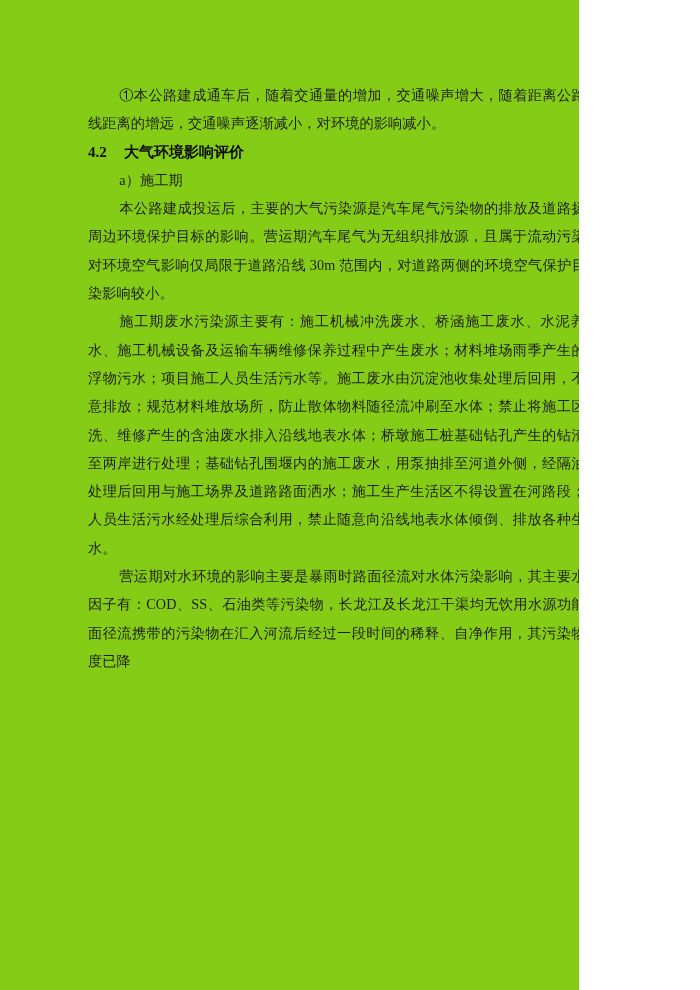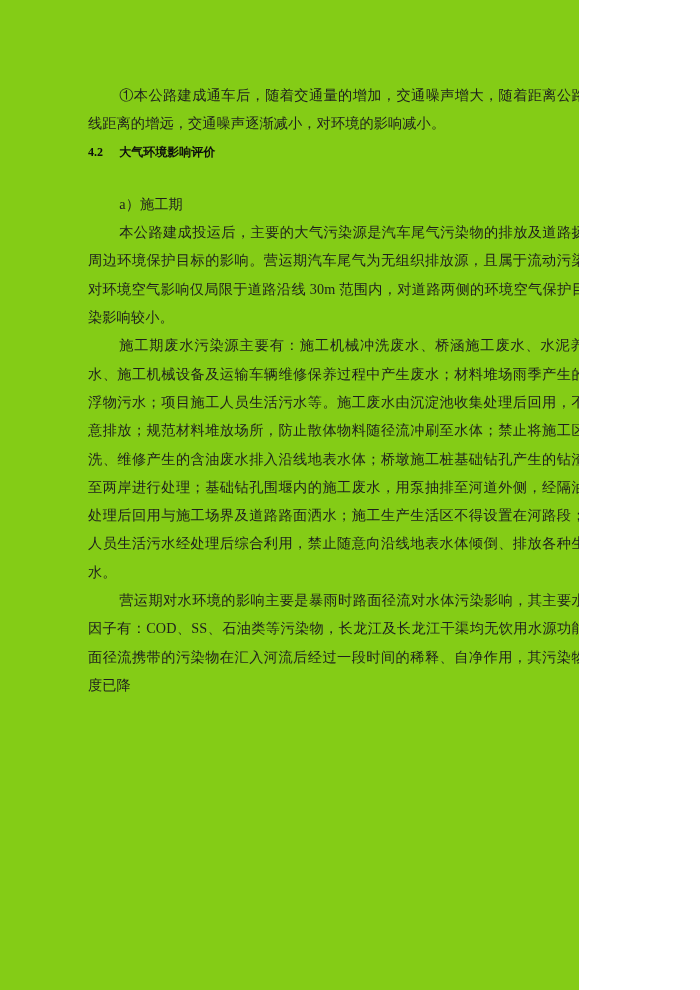--- a/index.html
+++ b/index.html
@@ -26,26 +26,25 @@
     font-size: 14.2px;
     line-height: 28.3px;
     color: #1e1e1e;
     text-align: justify;
     text-justify: inter-character;
     text-indent: 2.2em;
     letter-spacing: 0.1px;
   }
   .subheading {
     text-align: left;
-    margin-top: 24px;
   }
   .heading {
     margin: 0;
     font-family: "Liberation Sans", "DejaVu Sans", sans-serif;
-    font-size: 12px;
+    font-size: 15px;
     line-height: 28.3px;
     font-weight: bold;
     color: #0d0d0d;
     text-align: left;
   }
   .heading .hnum {
     display: inline-block;
     margin-right: 13px;
     font-family: "Liberation Serif", "DejaVu Serif", serif;
     font-weight: bold;

